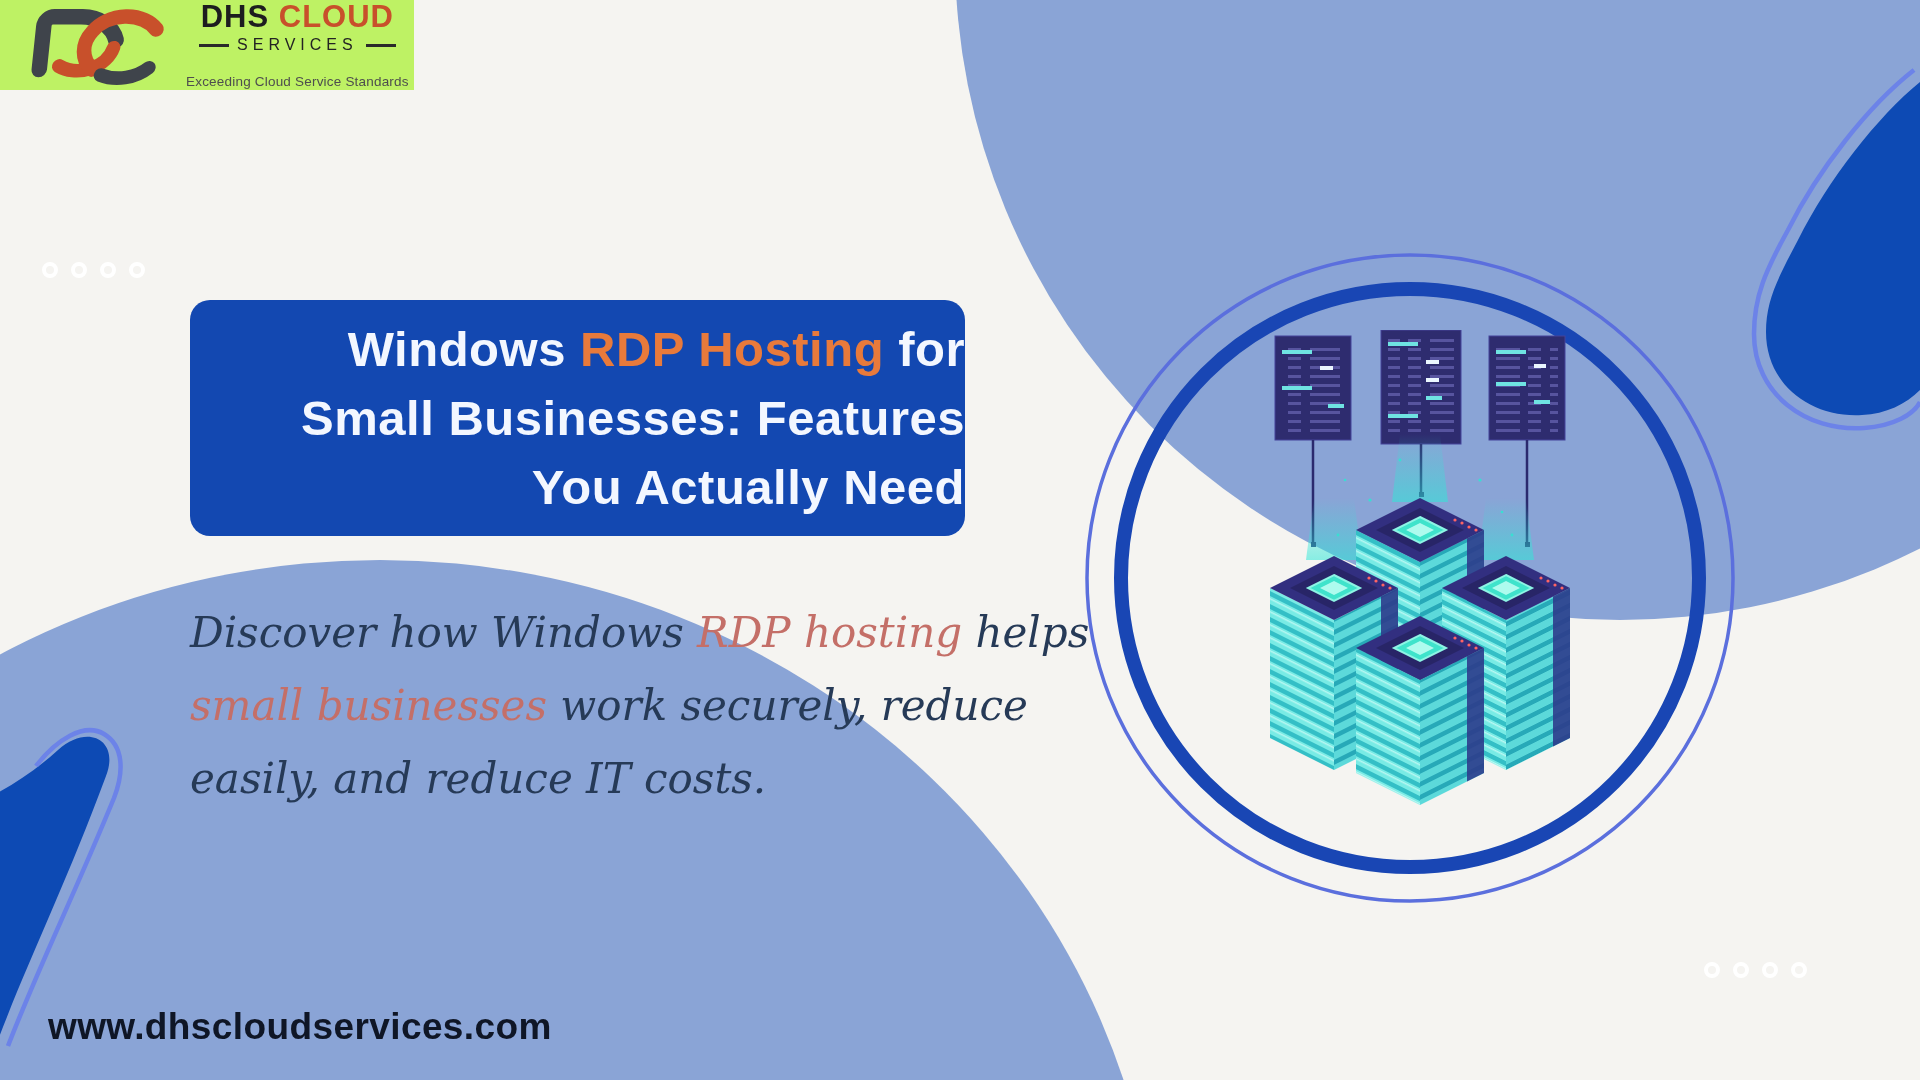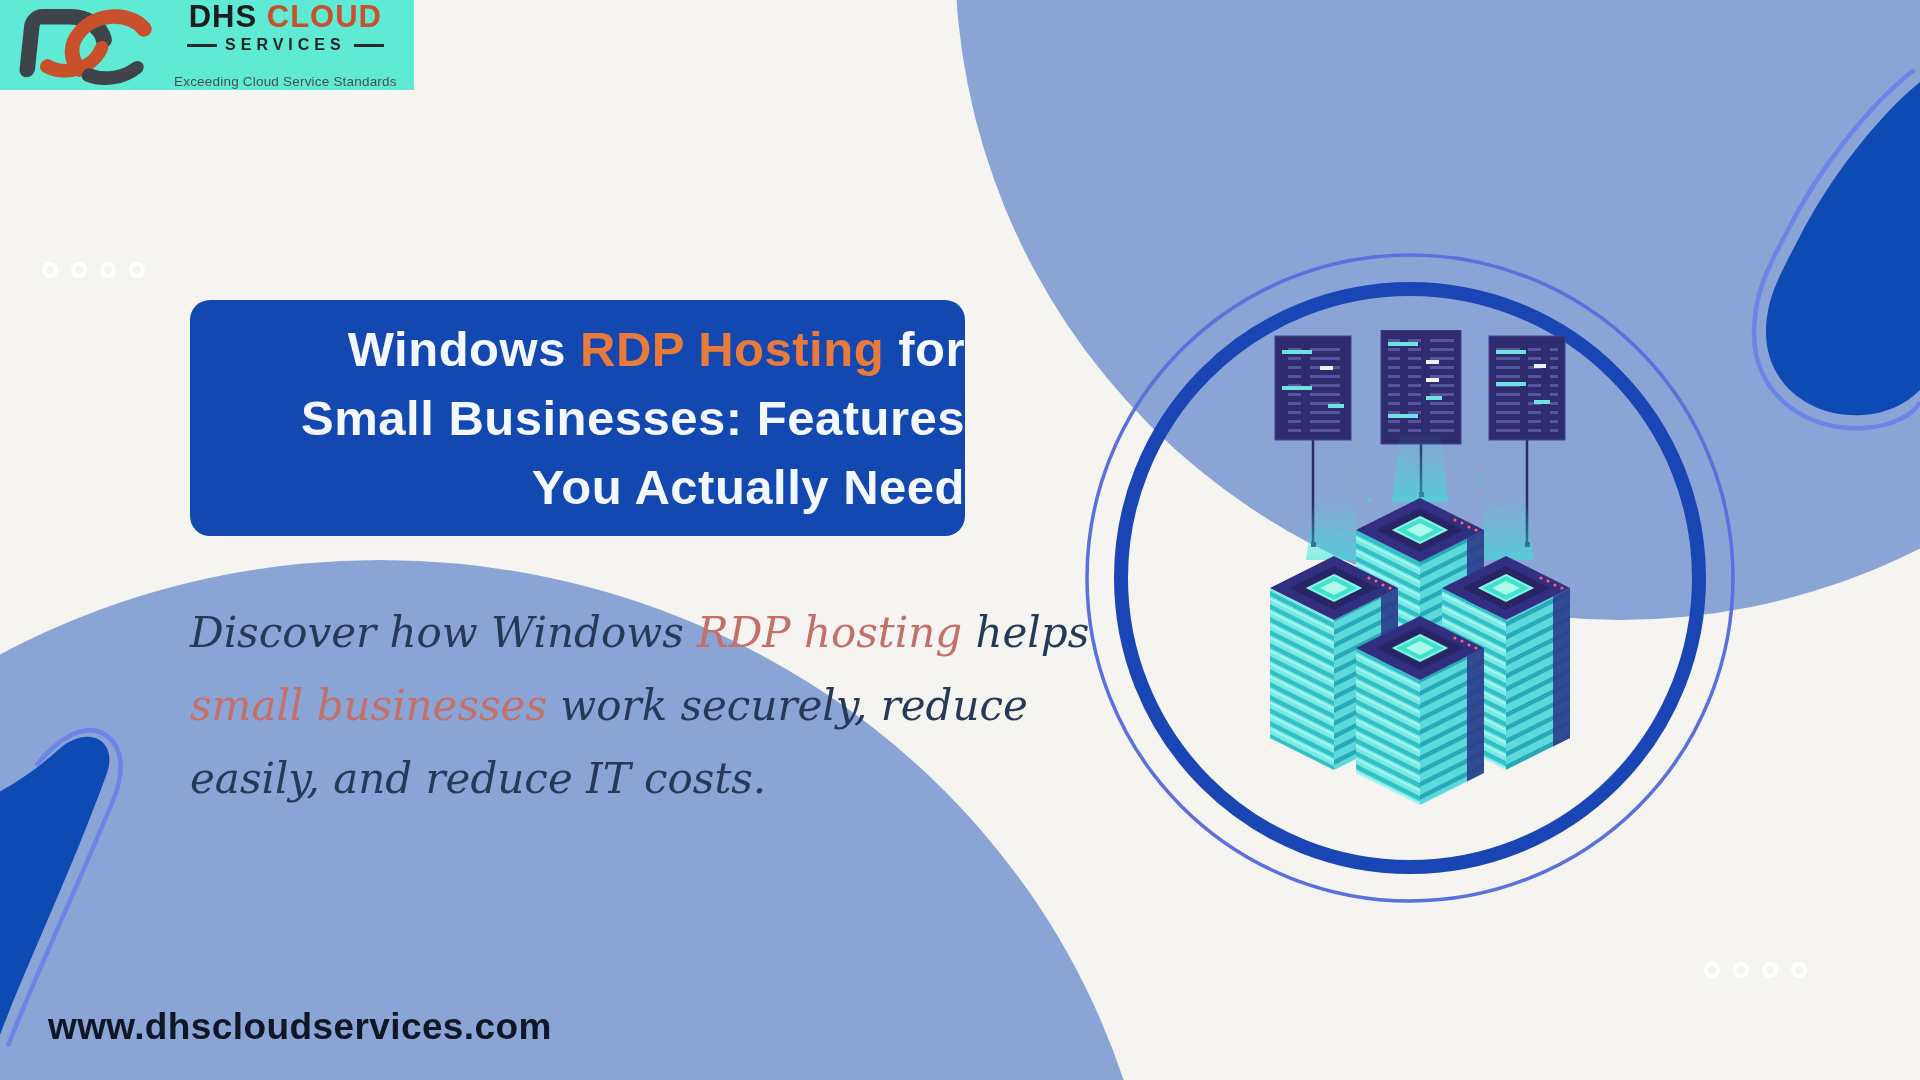--- a/index.html
+++ b/index.html
@@ -4,25 +4,25 @@
 <style>
   html,body{margin:0;padding:0;background:#d8d8d8;}
   .canvas{
     position:relative;width:1920px;height:1080px;overflow:hidden;
     background:#f5f4f1;font-family:"Liberation Sans",sans-serif;
   }
   .abs{position:absolute;}
   svg.bg{position:absolute;left:0;top:0;z-index:0;}
 
   
-  .logo{left:0;top:0;width:414px;height:90px;background:#5eead4;display:flex;align-items:center;gap:12px;padding-left:12px;box-sizing:border-box;z-index:3;}
+  .logo{left:0;top:0;width:414px;height:90px;background:#bef264;display:flex;align-items:center;gap:12px;padding-left:24px;box-sizing:border-box;z-index:3;}
   .logo-text{display:flex;flex-direction:column;align-items:center;line-height:1;}
   .logo-row1{font-size:31px;font-weight:700;letter-spacing:1px;color:#1d1d1f;}
   .logo-row1 .accent{color:#c8502b;}
-  .logo-row2{display:flex;align-items:center;gap:8px;margin-top:5px;font-size:16px;font-weight:700;letter-spacing:5px;color:#232323;}
+  .logo-row2{display:flex;align-items:center;gap:8px;margin-top:5px;font-size:16px;font-weight:400;letter-spacing:5px;color:#232323;}
   .logo-row2::before,.logo-row2::after{content:"";width:30px;height:3px;background:#2a2a2a;}
   .logo-row3{margin-top:22px;font-size:13.5px;color:#4e4e4e;letter-spacing:.2px;}
 
   
   .title-box{left:190px;top:300px;width:775px;height:236px;background:#1348b1;border-radius:20px;
     display:flex;flex-direction:column;justify-content:center;align-items:flex-end;z-index:2;}
   .title-line{font-size:49px;font-weight:700;line-height:69px;color:#f3f7ff;letter-spacing:.5px;white-space:nowrap;}
   .title-line .accent{color:#e87a3b;}
 
   

